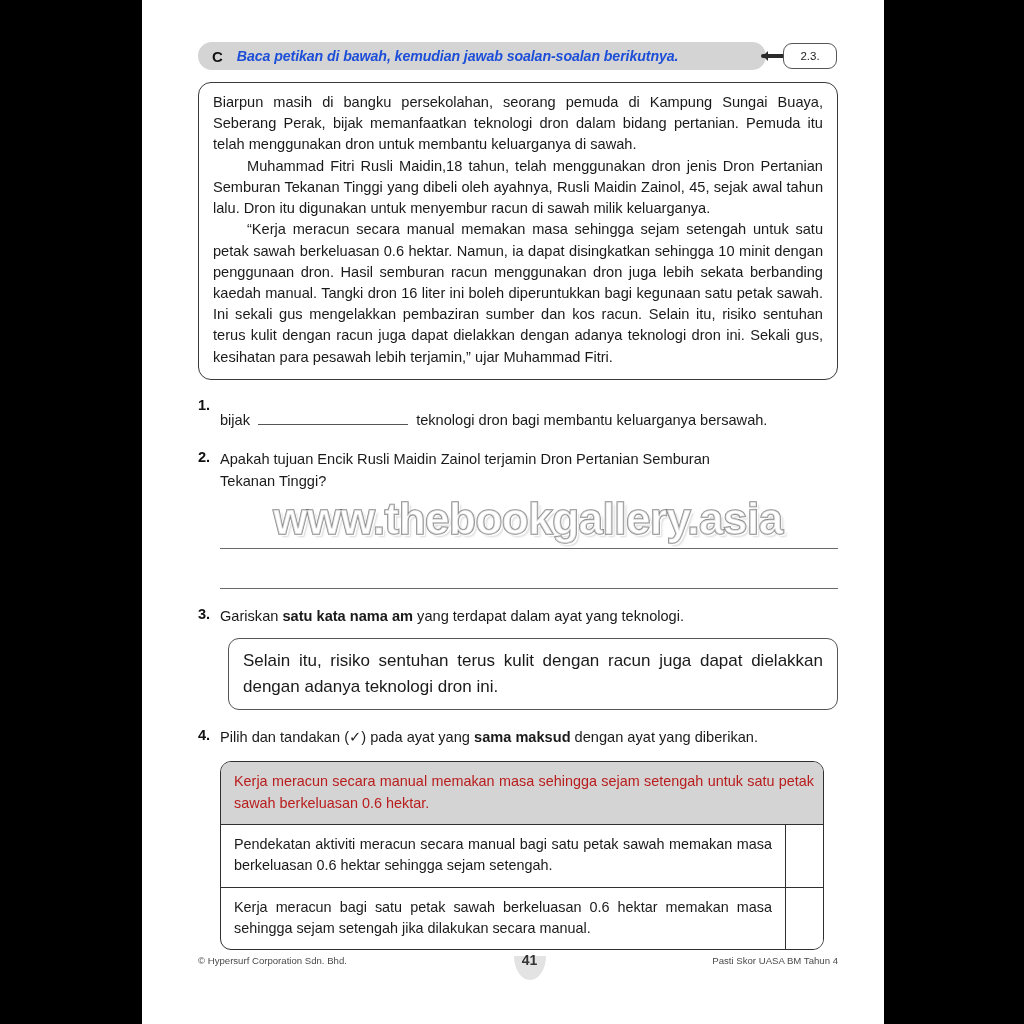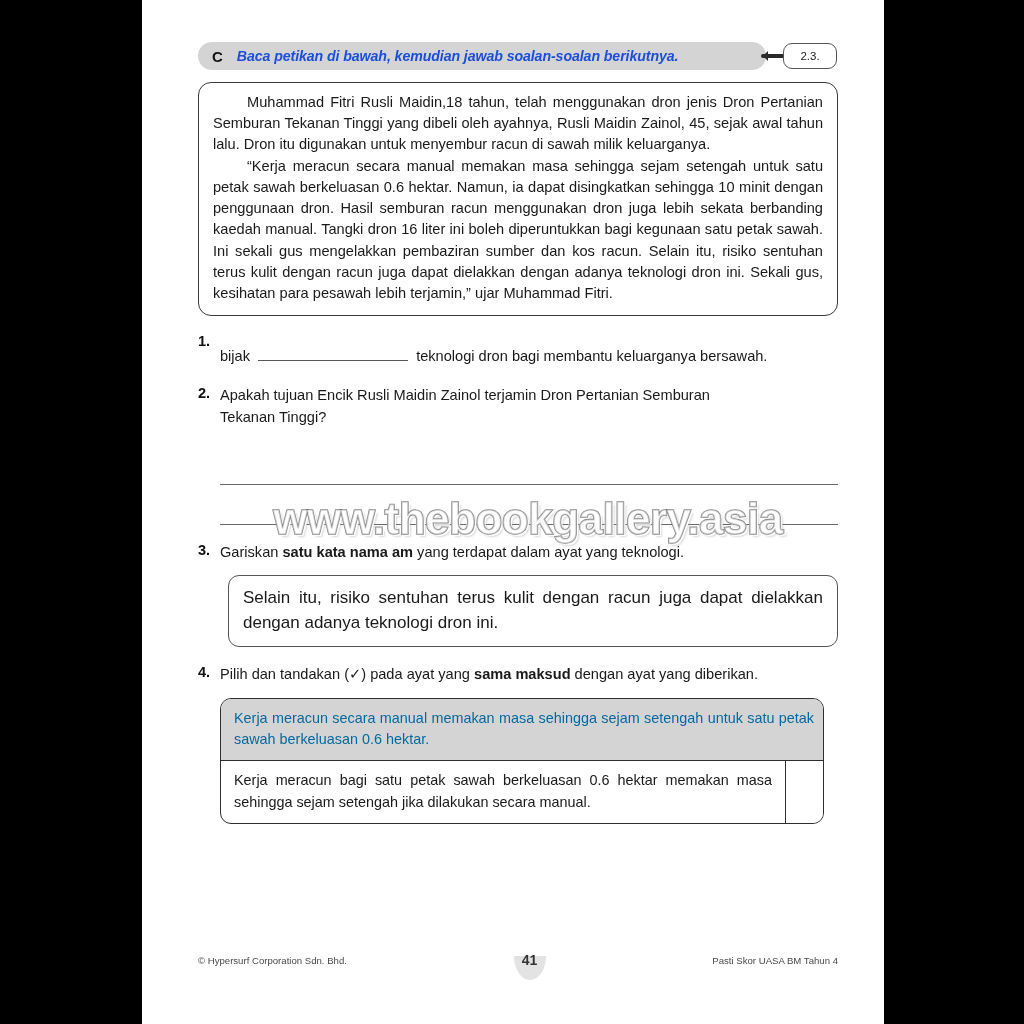--- a/index.html
+++ b/index.html
@@ -123,21 +123,21 @@
     border: 1.6px solid #2f2f2f;
     border-radius: 11px;
     overflow: hidden;
     background: #fff;
   }
   .opt-row { display: flex; }
   .opt-row + .opt-row { border-top: 1.5px solid #2f2f2f; }
   .opt-stem {
     background: #d4d4d4;
     padding: 9px 9px 10px 13px;
-    font-size: 14.4px; line-height: 1.48; color: #0369a1;
+    font-size: 14.4px; line-height: 1.48; color: #b91c1c;
     text-align: justify; width: 100%;
   }
   .opt-text {
     flex: 1;
     padding: 9px 13px 10px 13px;
     font-size: 14.4px; line-height: 1.48; color: #1a1a1a;
     text-align: justify;
   }
   .opt-tick {
     flex: 0 0 38px;
@@ -214,20 +214,21 @@
       <div class="section-head">
         <div class="head-bar">
           <span class="head-letter">C</span>
           <span class="head-text">Baca petikan di bawah, kemudian jawab soalan-soalan berikutnya.</span>
         </div>
         <div class="head-connector"></div>
         <div class="head-badge">2.3.</div>
       </div>
 
       <div class="passage-box">
+        <p>Biarpun masih di bangku persekolahan, seorang pemuda di Kampung Sungai Buaya, Seberang Perak, bijak memanfaatkan teknologi dron dalam bidang pertanian. Pemuda itu telah menggunakan dron untuk membantu keluarganya di sawah.</p>
         <p class="indent">Muhammad Fitri Rusli Maidin,18 tahun, telah menggunakan dron jenis Dron Pertanian Semburan Tekanan Tinggi yang dibeli oleh ayahnya, Rusli Maidin Zainol, 45, sejak awal tahun lalu. Dron itu digunakan untuk menyembur racun di sawah milik keluarganya.</p>
         <p class="indent">“Kerja meracun secara manual memakan masa sehingga sejam setengah untuk satu petak sawah berkeluasan 0.6 hektar. Namun, ia dapat disingkatkan sehingga 10 minit dengan penggunaan dron. Hasil semburan racun menggunakan dron juga lebih sekata berbanding kaedah manual. Tangki dron 16 liter ini boleh diperuntukkan bagi kegunaan satu petak sawah. Ini sekali gus mengelakkan pembaziran sumber dan kos racun. Selain itu, risiko sentuhan terus kulit dengan racun juga dapat dielakkan dengan adanya teknologi dron ini. Sekali gus, kesihatan para pesawah lebih terjamin,” ujar Muhammad Fitri.</p>
       </div>
 
       <div class="q">
         <div class="q-num">1.</div>
         <div class="q-body">
           <div class="q1-line2">
             <span>bijak</span>
             <span class="fill-line"></span>
@@ -262,20 +263,24 @@
         <div class="q-body just">
           <span>Pilih dan tandakan (✓) pada ayat yang </span><b>sama maksud</b><span> dengan ayat yang diberikan.</span>
         </div>
       </div>
 
       <div class="opt-table">
         <div class="opt-row">
           <div class="opt-stem">Kerja meracun secara manual memakan masa sehingga sejam setengah untuk satu petak sawah berkeluasan 0.6 hektar.</div>
         </div>
         <div class="opt-row">
+          <div class="opt-text">Pendekatan aktiviti meracun secara manual bagi satu petak sawah memakan masa berkeluasan 0.6 hektar sehingga sejam setengah.</div>
+          <div class="opt-tick"></div>
+        </div>
+        <div class="opt-row">
           <div class="opt-text">Kerja meracun bagi satu petak sawah berkeluasan 0.6 hektar memakan masa sehingga sejam setengah jika dilakukan secara manual.</div>
           <div class="opt-tick"></div>
         </div>
       </div>
 
       <div class="watermark">www.thebookgallery.asia</div>
       <div class="watermark-fill">www.thebookgallery.asia</div>
 
     </div>
 

